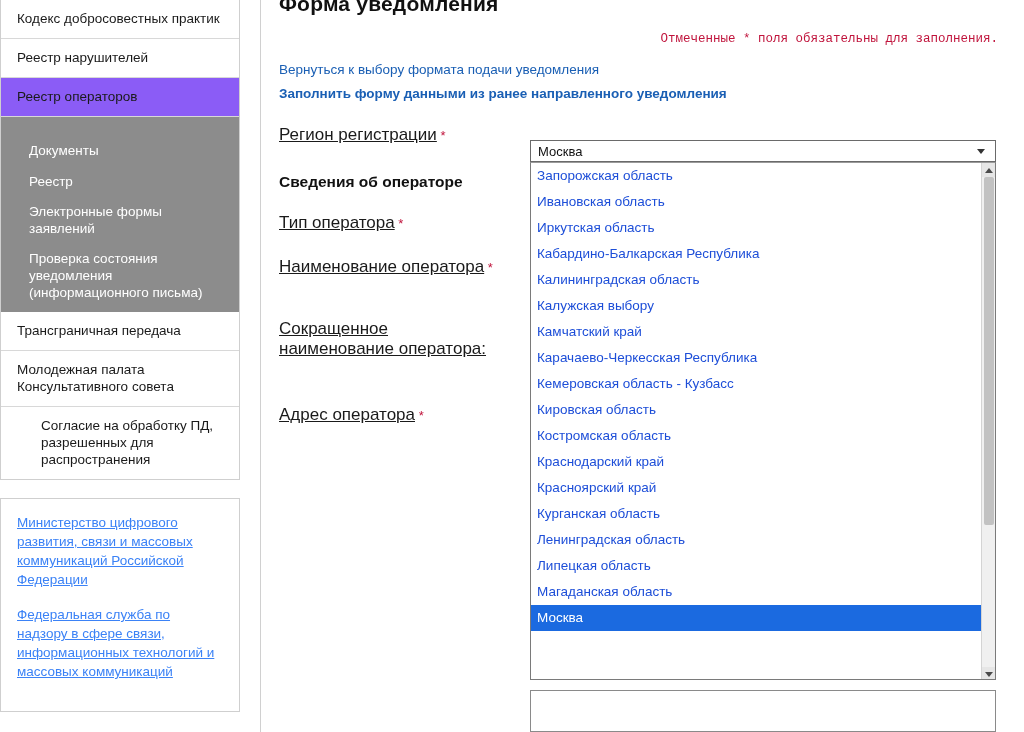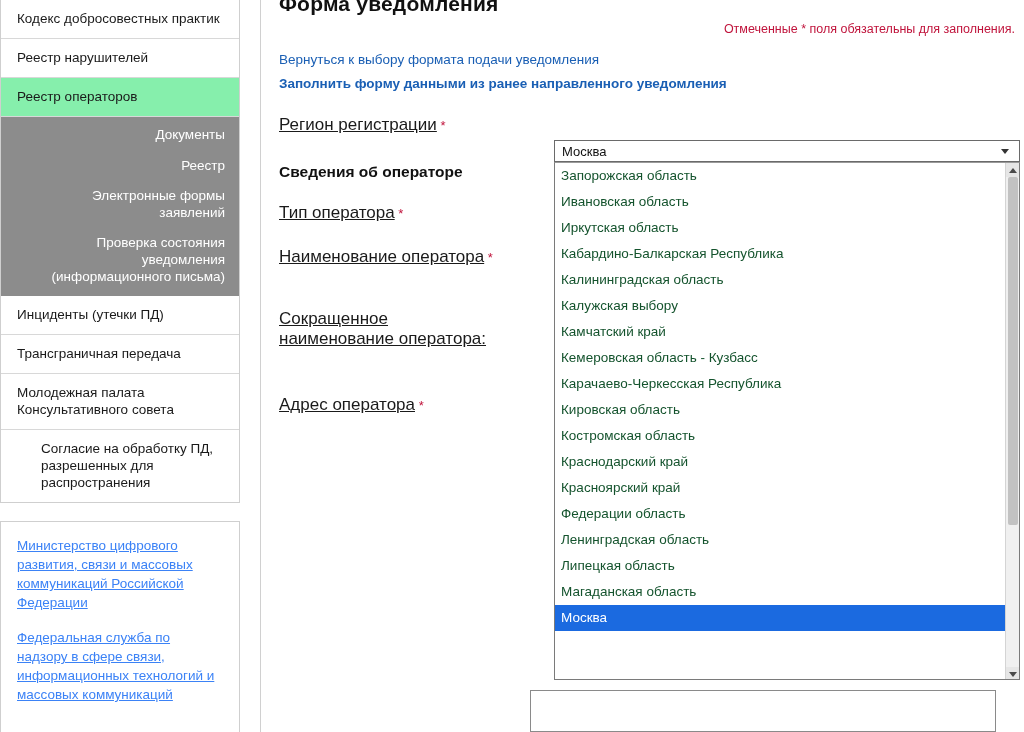--- a/index.html
+++ b/index.html
@@ -37,26 +37,25 @@
     padding: 10px 12px 11px 16px;
     border-bottom: 1px solid #d8d8d8;
     font-size: 13.5px;
     line-height: 17px;
     color: #1a1a1a;
     cursor: pointer;
     background: #ffffff;
   }
   .nav-item:last-child { border-bottom: none; margin-left: 24px; }
   .nav-item.active {
-    background: #86efac;
+    background: #8b5cf6;
   }
   .sub-block {
     background: #8c8c8c;
-    padding: 2px 0 4px 0;
-    text-align: right;
+    padding: 18px 0 4px 0;
   }
   .sub-item {
     padding: 7px 14px 7px 28px;
     color: #ffffff;
     font-size: 13.5px;
     line-height: 17px;
     cursor: pointer;
   }
   .sub-item.multiline { padding-top: 6px; padding-bottom: 7px; }
 
@@ -92,22 +91,23 @@
     font-weight: bold;
     color: #111111;
     margin: -8px 0 0 0;
     padding-top: 0;
     letter-spacing: 0.2px;
   }
   .required-note {
     text-align: right;
     color: #c0143c;
     font-size: 12.5px;
-    padding-right: 9px;
-    margin-top: 6px;
+    padding-right: 26px;
+    margin-top: 16px;
+    font-family: Liberation Mono, monospace;
   }
   .link-row {
     margin-top: 16px;
     color: #1a5fb4;
     font-size: 13.5px;
     cursor: pointer;
   }
   .link-row + .link-row { margin-top: 9px; font-weight: bold; }
 
   .field-row {
@@ -129,21 +129,20 @@
     color: #111111;
     margin-top: 26px;
   }
 
   
   .select-wrap {
     position: absolute;
     left: 530px;
     top: 140px;
     width: 466px;
-    margin-left: 24px;
   }
   .select-box {
     height: 22px;
     border: 1px solid #6a6a6a;
     background: #ffffff;
     display: flex;
     align-items: center;
     padding: 0 4px 0 7px;
     font-size: 13px;
     color: #111111;
@@ -170,21 +169,21 @@
     position: absolute;
     left: 0; top: 0;
     right: 14px;
     bottom: 0;
   }
   .dd-item {
     height: 26px;
     line-height: 26px;
     padding-left: 6px;
     font-size: 13.5px;
-    color: #14532d;
+    color: #1d4ed8;
     white-space: nowrap;
     overflow: hidden;
     cursor: pointer;
   }
   .dd-item.selected {
     background: #1b6ae0;
     color: #ffffff;
   }
   .dd-scroll {
     position: absolute;
@@ -245,21 +244,20 @@
       <div class="nav-item">Реестр нарушителей</div>
       <div class="nav-item active">Реестр операторов</div>
 
       <div class="sub-block">
         <div class="sub-item">Документы</div>
         <div class="sub-item">Реестр</div>
         <div class="sub-item multiline">Электронные формы заявлений</div>
         <div class="sub-item multiline">Проверка состояния уведомления (информационного письма)</div>
       </div>
 
-      <div class="nav-item">Инциденты (утечки ПД)</div>
       <div class="nav-item">Трансграничная передача</div>
       <div class="nav-item">Молодежная палата Консультативного совета</div>
       <div class="nav-item">Согласие на обработку ПД, разрешенных для распространения</div>
     </div>
 
     <div class="links-box">
       <a>Министерство цифрового развития, связи и массовых коммуникаций Российской Федерации</a>
       <a>Федеральная служба по надзору в сфере связи, информационных технологий и массовых коммуникаций</a>
     </div>
   </div>
@@ -309,27 +307,27 @@
 
     <div class="dropdown">
       <div class="dd-list" id="dd-list">
           <div class="dd-item">Запорожская область</div>
           <div class="dd-item">Ивановская область</div>
           <div class="dd-item">Иркутская область</div>
           <div class="dd-item">Кабардино-Балкарская Республика</div>
           <div class="dd-item">Калининградская область</div>
           <div class="dd-item">Калужская выбору</div>
           <div class="dd-item">Камчатский край</div>
+          <div class="dd-item">Карачаево-Черкесская Республика</div>
           <div class="dd-item">Кемеровская область - Кузбасс</div>
-          <div class="dd-item">Карачаево-Черкесская Республика</div>
           <div class="dd-item">Кировская область</div>
           <div class="dd-item">Костромская область</div>
           <div class="dd-item">Краснодарский край</div>
           <div class="dd-item">Красноярский край</div>
-          <div class="dd-item">Федерации область</div>
+          <div class="dd-item">Курганская область</div>
           <div class="dd-item">Ленинградская область</div>
           <div class="dd-item">Липецкая область</div>
           <div class="dd-item">Магаданская область</div>
           <div class="dd-item selected">Москва</div>
         </div>
       <div class="dd-scroll">
         <div class="dd-arrow">
           <span class="arrow-up"></span>
         </div>
         <div class="dd-thumb"></div>

